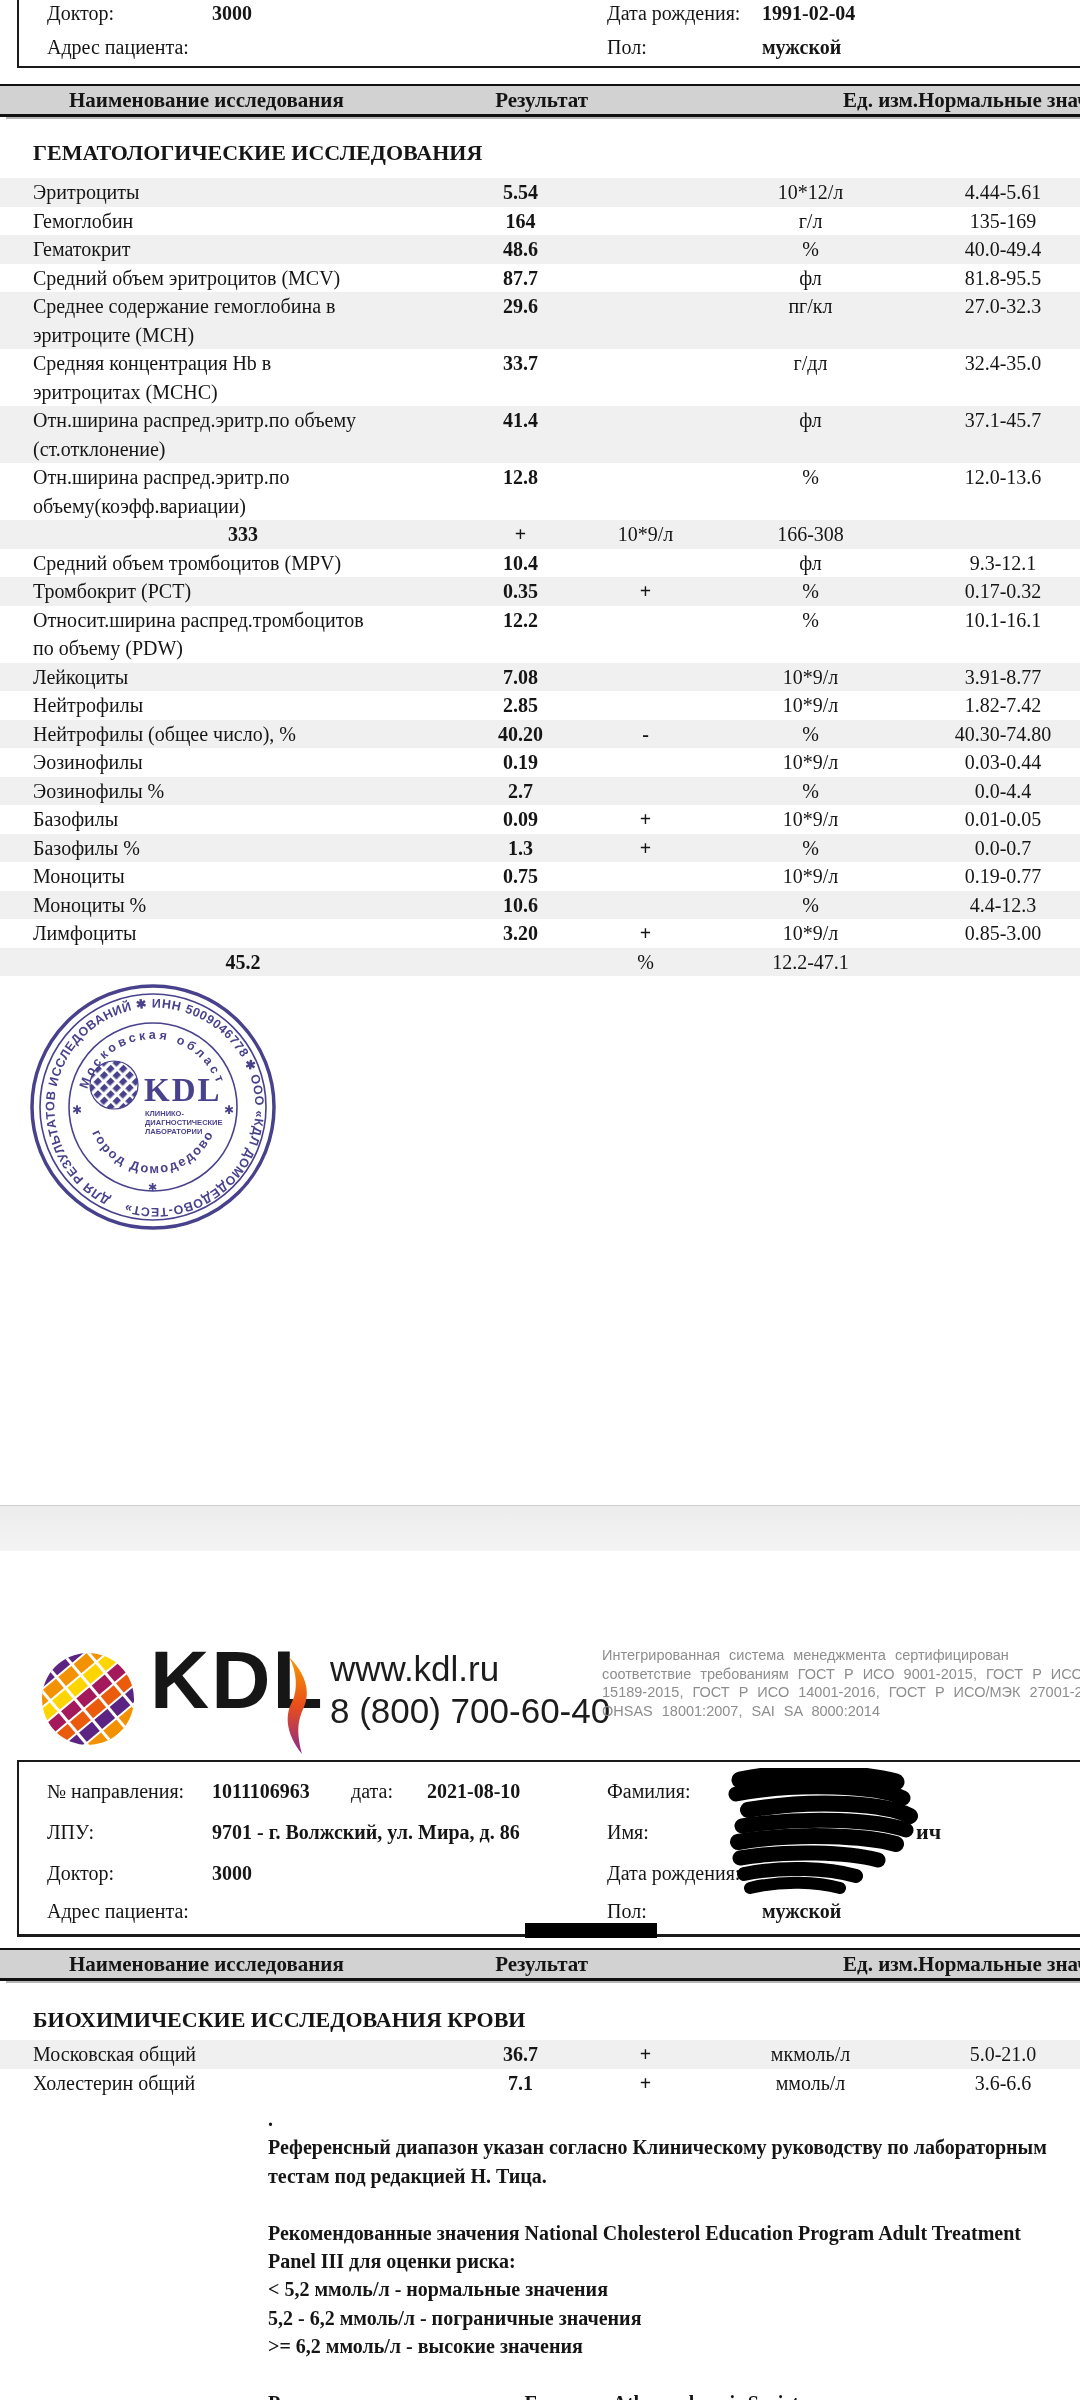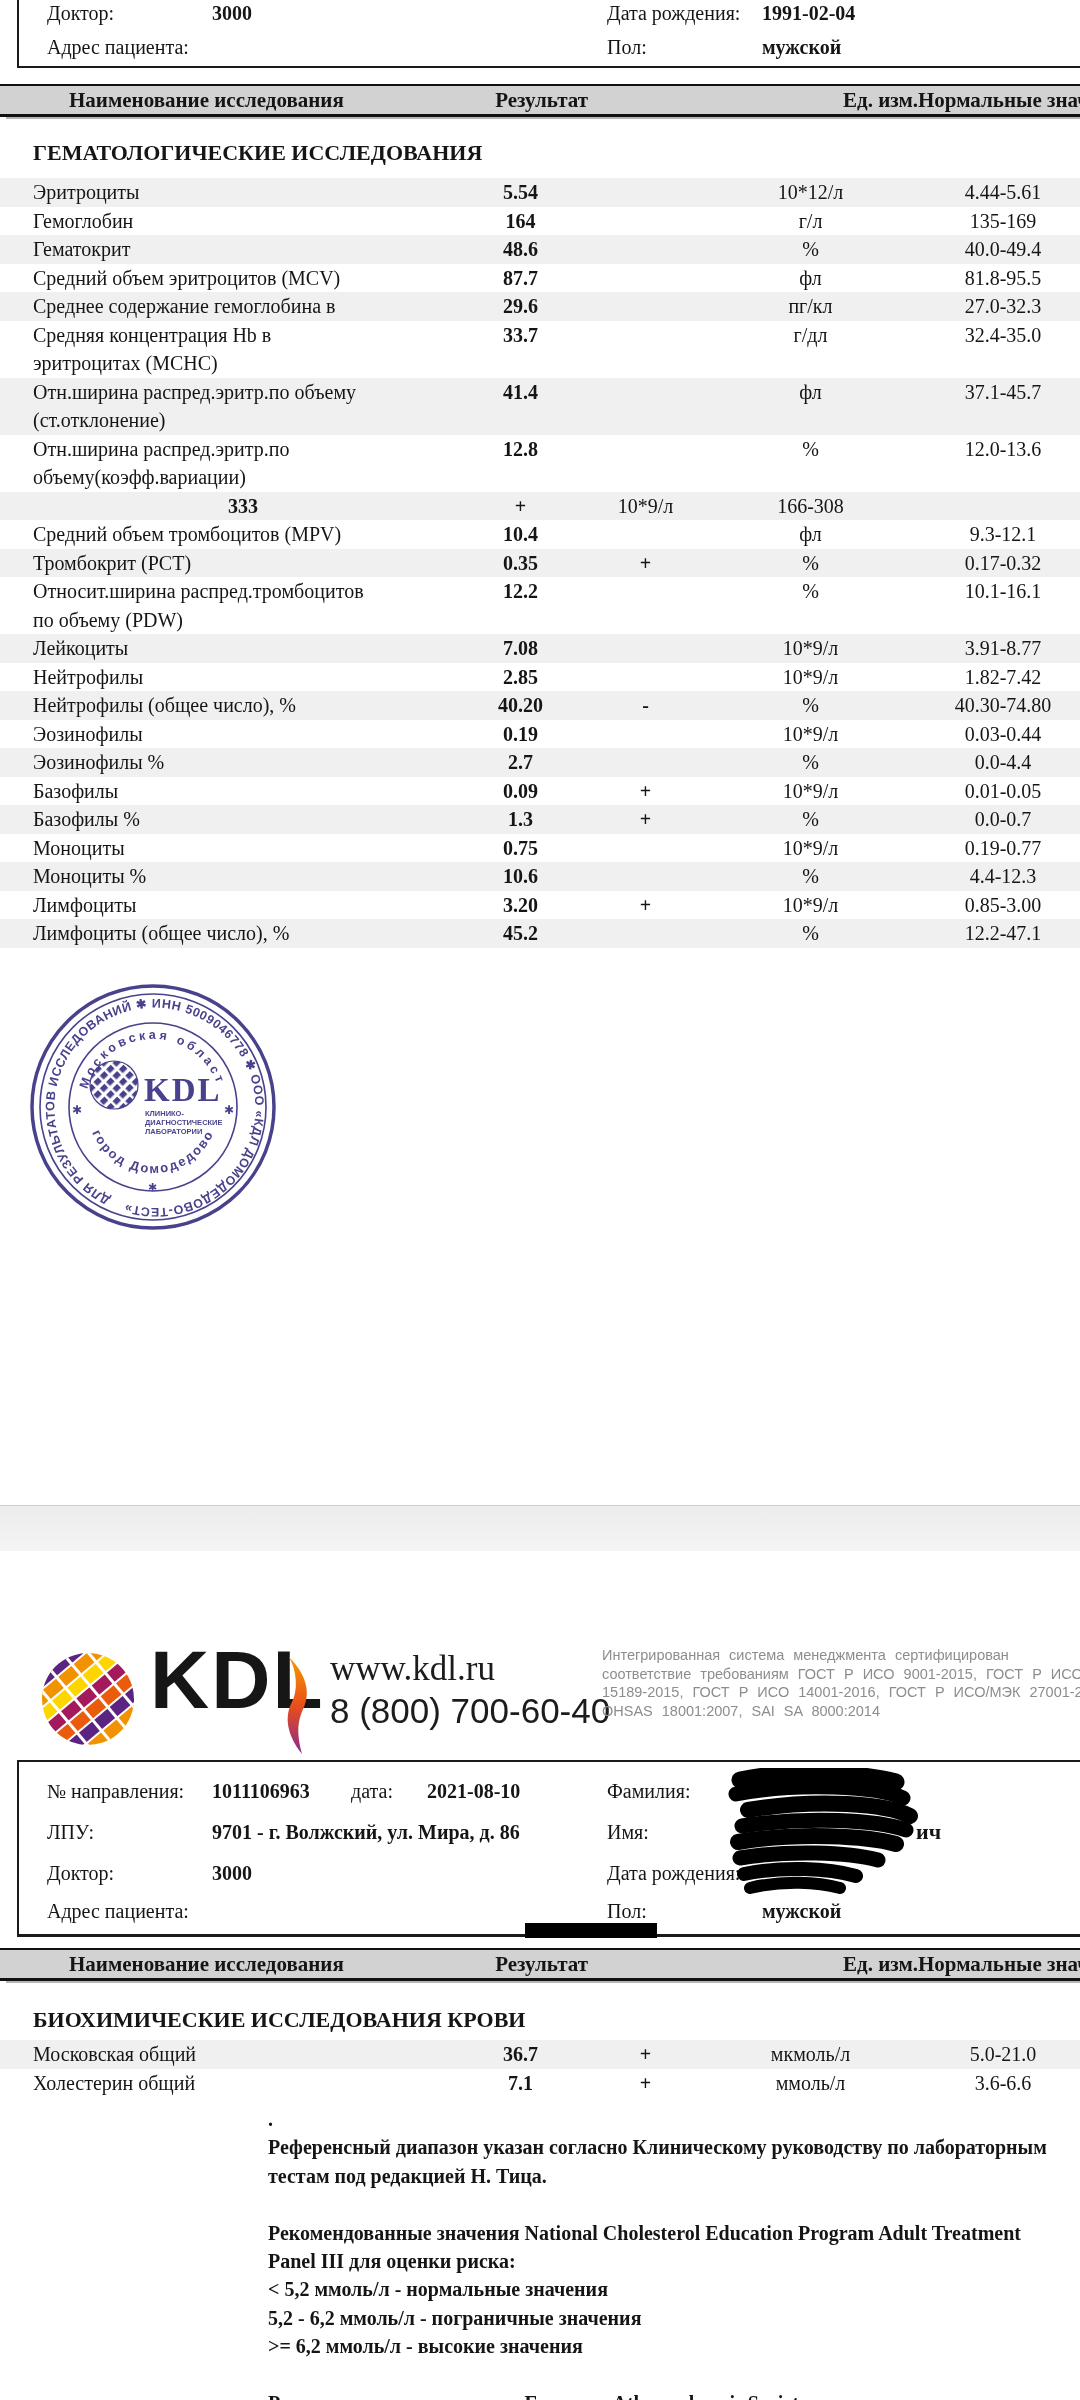--- a/index.html
+++ b/index.html
@@ -35,21 +35,21 @@
   .row{display:grid;grid-template-columns:420px 135px 115px 215px 170px;padding-left:33px;
        line-height:28.5px;font-size:20px;align-items:start;}
   .row.shaded{background:#f0f0f0;}
   .row .cell{white-space:nowrap;}
   .c-res,.c-flag{text-align:center;font-weight:bold;}
   .c-unit,.c-range{text-align:center;}
 
   
   .brandword{position:absolute;left:150px;top:88px;font-family:"Liberation Sans",sans-serif;
              font-weight:bold;font-size:82px;line-height:82px;letter-spacing:2px;color:#161616;}
-  .site{position:absolute;left:330px;top:100px;font-family:Liberation Serif, serif;
+  .site{position:absolute;left:330px;top:100px;font-family:Liberation Sans, sans-serif;
         font-size:35px;line-height:35px;color:#1c1c1c;}
   .phone{position:absolute;left:330px;top:142px;font-family:"Liberation Sans",sans-serif;
          font-size:35px;line-height:35px;color:#1c1c1c;}
   .cert{position:absolute;left:602px;top:95px;width:478px;font-family:"Liberation Sans",sans-serif;
         font-size:14.5px;line-height:18.6px;color:#8d8d8d;}
   .cert div{white-space:nowrap;word-spacing:5px;overflow:hidden;}
 
   .blackbar{position:absolute;left:525px;top:372px;width:132px;height:15px;background:#000;}
   .redaction{position:absolute;left:728px;top:217px;}
   .name-suffix{position:absolute;left:916px;top:268px;font-size:22px;font-weight:bold;}
@@ -119,20 +119,21 @@
             <div>Средний объем эритроцитов (MCV)</div>
           </div>
           <div class="cell c-res">87.7</div>
           <div class="cell c-flag"></div>
           <div class="cell c-unit">фл</div>
           <div class="cell c-range">81.8-95.5</div>
         </div>
         <div class="row shaded">
           <div class="cell c-name">
             <div>Среднее содержание гемоглобина в</div>
+            <div>эритроците (МСН)</div>
           </div>
           <div class="cell c-res">29.6</div>
           <div class="cell c-flag"></div>
           <div class="cell c-unit">пг/кл</div>
           <div class="cell c-range">27.0-32.3</div>
         </div>
         <div class="row">
           <div class="cell c-name">
             <div>Средняя концентрация Hb в</div>
             <div>эритроцитах (МСНС)</div>
@@ -280,23 +281,20 @@
         <div class="row">
           <div class="cell c-name">
             <div>Лимфоциты</div>
           </div>
           <div class="cell c-res">3.20</div>
           <div class="cell c-flag">+</div>
           <div class="cell c-unit">10*9/л</div>
           <div class="cell c-range">0.85-3.00</div>
         </div>
         <div class="row shaded">
-          <div class="cell c-name">
-            <div>Лимфоциты (общее число), %</div>
-          </div>
           <div class="cell c-res">45.2</div>
           <div class="cell c-flag"></div>
           <div class="cell c-unit">%</div>
           <div class="cell c-range">12.2-47.1</div>
         </div>
       </div>
 
     <svg class="stamp" width="250" height="250" viewBox="0 0 250 250">
       <defs>
         <path id="outerArc" d="M82.7 215.6 A100 100 0 0 1 167.3 34.4 A100 100 0 1 1 82.6 215.5" fill="none"></path>

